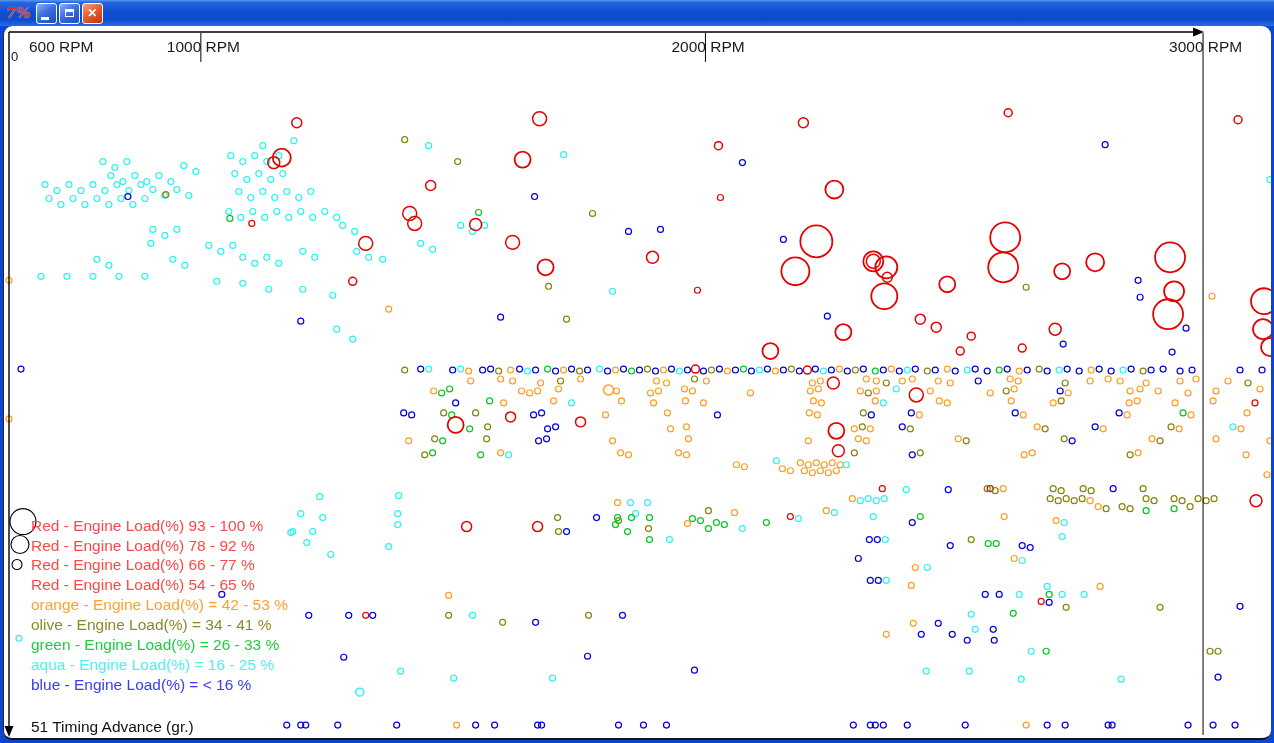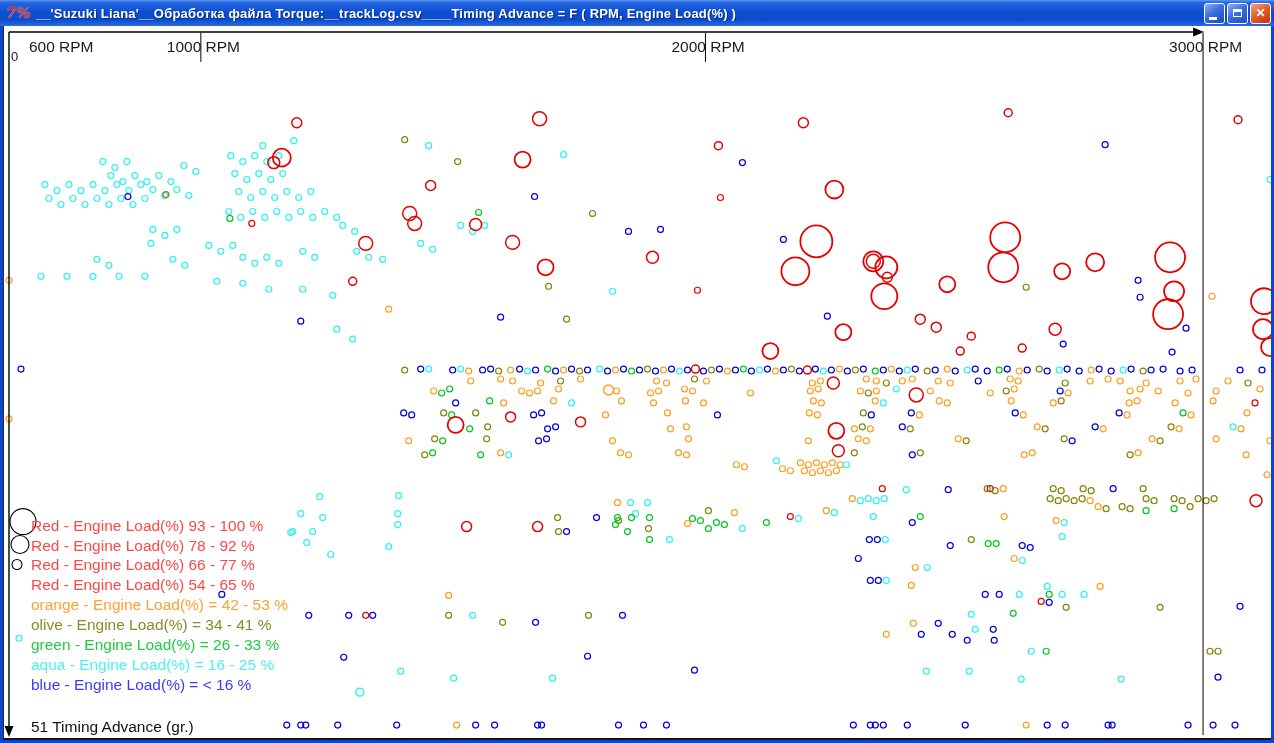--- a/index.html
+++ b/index.html
@@ -14,30 +14,29 @@
     flex:1;text-shadow:1px 1px 1px rgba(0,0,30,.45);letter-spacing:.2px;}
   .btns{display:flex;gap:2px;flex:0 0 auto;}
   .btn{width:21px;height:21px;border:1px solid #fff;border-radius:3px;box-sizing:border-box;
     display:flex;align-items:center;justify-content:center;position:relative;cursor:pointer;}
   .btn-min,.btn-max{background:linear-gradient(145deg,#8fb0f4 0%,#3b6ee0 45%,#1c4cc4 100%);}
   .btn-close{background:linear-gradient(145deg,#f4a080 0%,#e05c2c 50%,#c03408 100%);}
   .glyph-min{position:absolute;left:4px;bottom:3px;width:8px;height:3px;background:#fff;}
   .glyph-max{width:9px;height:8px;border:1px solid #fff;border-top:3px solid #fff;box-sizing:border-box;}
   .glyph-close{color:#fff;font-weight:bold;font-size:12px;line-height:1;}
   .client{position:absolute;left:3px;top:26px;width:1268px;height:714px;background:#ffffff;
-    border-left:1px solid #2a2a2a;border-bottom:2px solid #141414;box-sizing:border-box;}
+    border-left:1px solid #2a2a2a;border-bottom:2px solid #141414;box-sizing:border-box;border-radius:9px;}
   .client svg{display:block;width:100%;height:100%;}
 </style>
 </head>
 <body>
 
 <div class="window">
   <div class="titlebar">
     <span class="app-icon">7%</span>
-    <div class="title-text">__'Suzuki Liana'__Обработка файла Torque:__trackLog.csv____Timing Advance = F ( RPM, Engine Load(%) )</div>
     <div class="btns">
       <div class="btn btn-min">
         <span class="glyph-min"></span>
       </div>
       <div class="btn btn-max">
         <span class="glyph-max"></span>
       </div>
       <div class="btn btn-close">
         <span class="glyph-close">✕</span>
       </div>

